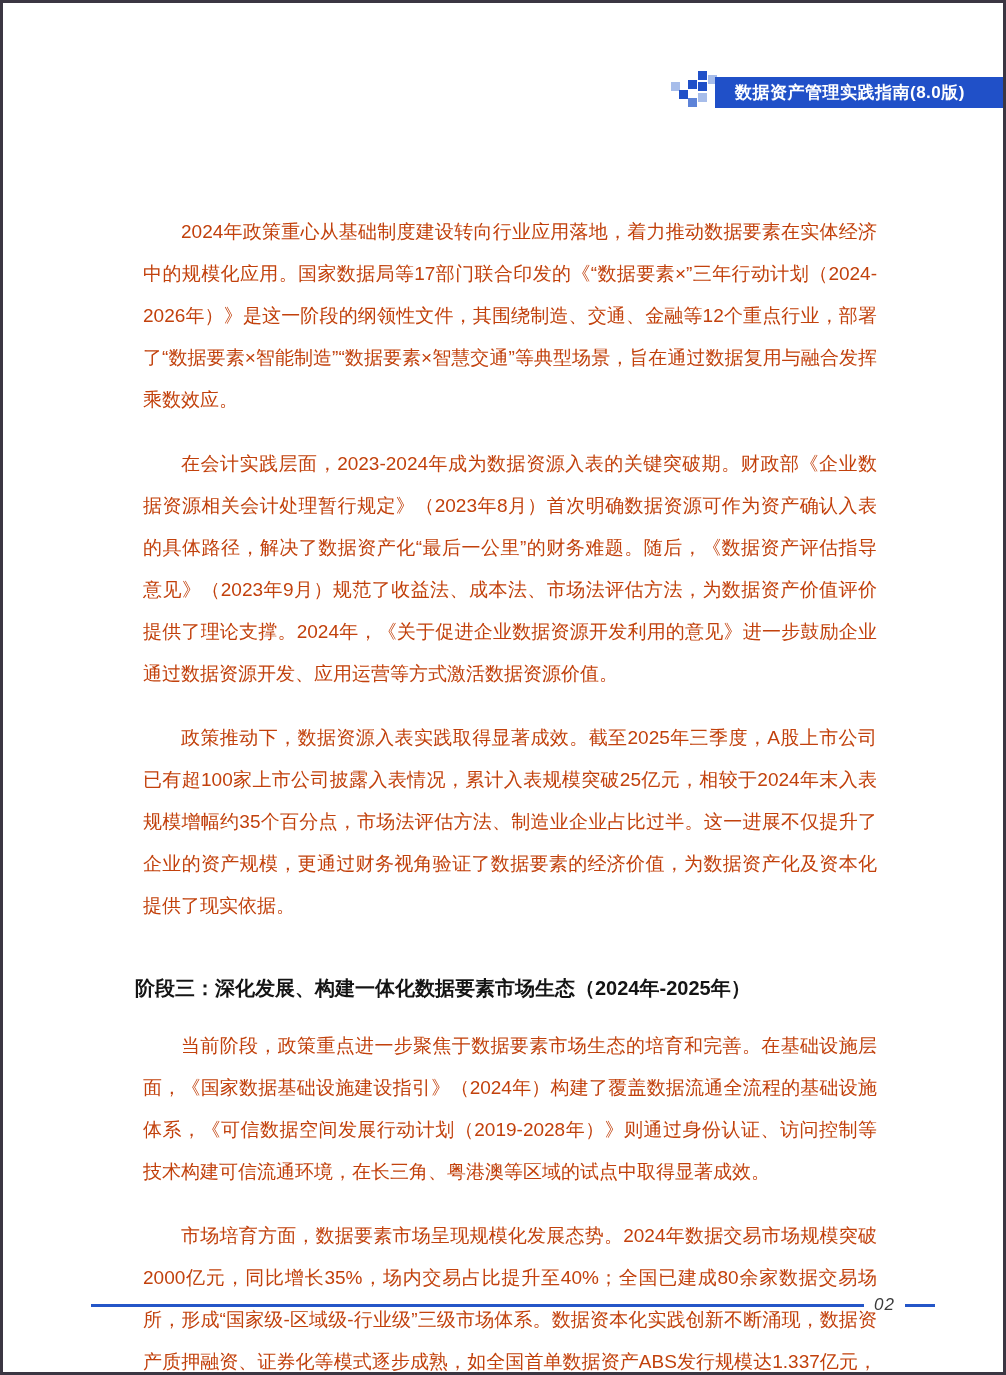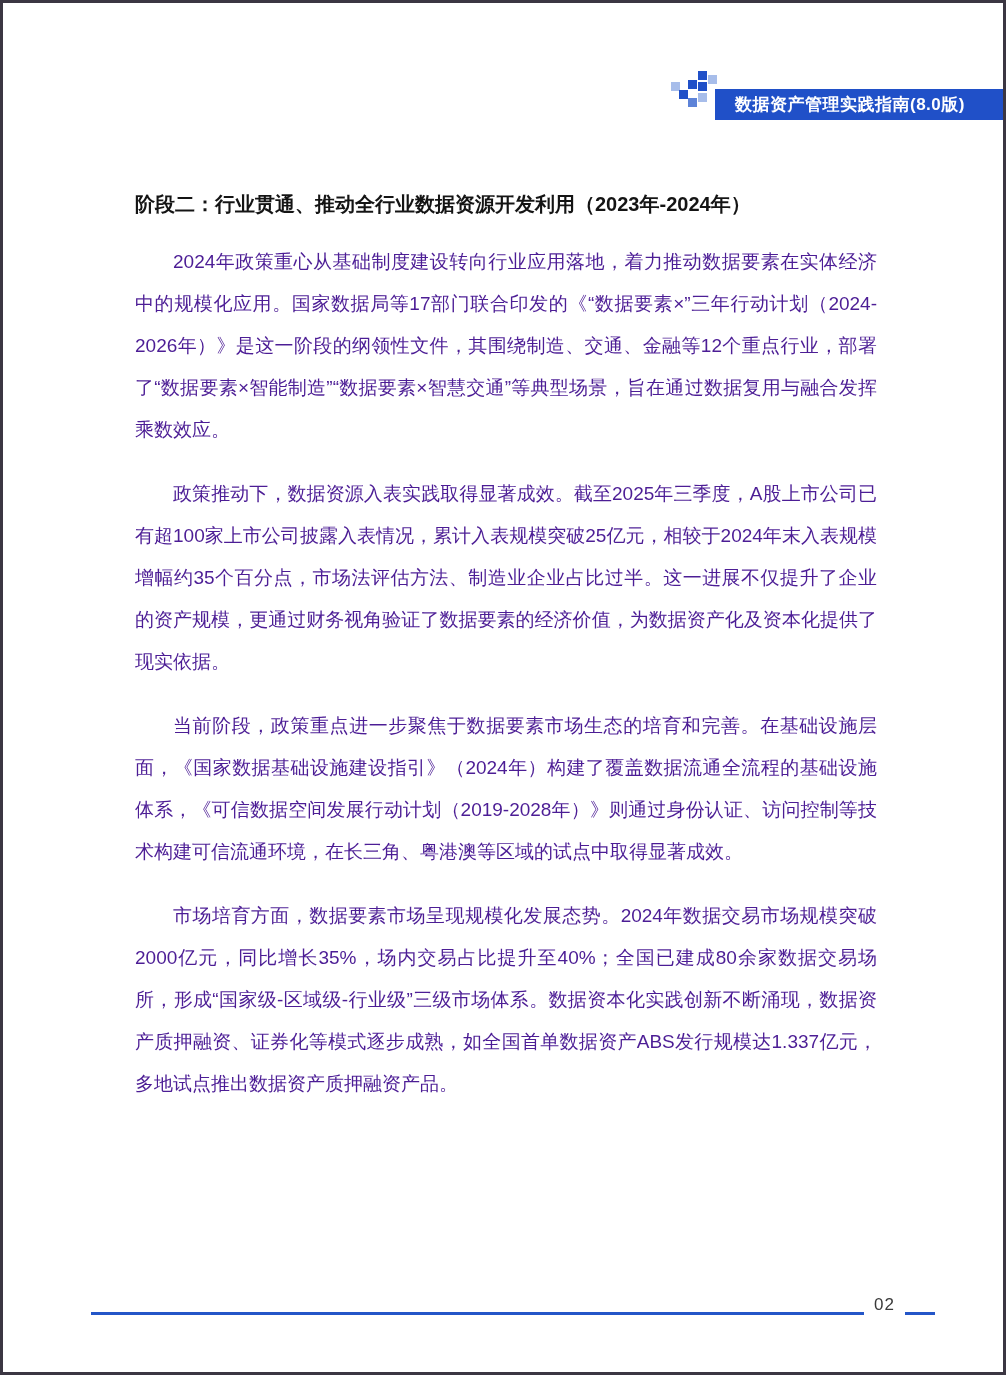--- a/index.html
+++ b/index.html
@@ -13,21 +13,21 @@
     width: 1006px;
     height: 1375px;
     box-sizing: border-box;
     border: 3px solid #3b3642;
     background: #ffffff;
     overflow: hidden;
   }
   
   .header-banner {
     position: absolute;
-    top: 86px;
+    top: 74px;
     right: 0;
     width: 288px;
     height: 31px;
     background: #2050c8;
     color: #ffffff;
     font-size: 17px;
     font-weight: bold;
     line-height: 31px;
     padding-left: 20px;
     box-sizing: border-box;
@@ -65,31 +65,32 @@
     line-height: 30px;
   }
   .section-heading.second {
     margin-top: 46px;
   }
   .content p {
     font-size: 19px;
     line-height: 42px;
     text-align: justify;
     text-indent: 2em;
-    margin: 22px 0 0 0;
-    color: #4c1d95;
+    margin: 22px 0 0 8px;
+    color: #c2410c;
   }
   
   .footer {
     position: absolute;
     left: 88px;
     right: 68px;
     top: 1292px;
     display: flex;
-    align-items: flex-end;
+    align-items: center;
+    font-style: italic;
   }
   .footer-line {
     flex: 1;
     height: 3px;
     background: #2456c8;
   }
   .footer-page-number {
     font-size: 17px;
     color: #3a3a3a;
     margin: 0 10px;
@@ -114,27 +115,28 @@
     <div class="px px-d" style="left:27px; top:11px;"></div>
     <div class="px px-d" style="left:8px;  top:19px;"></div>
     <div class="px px-l" style="left:27px; top:22px;"></div>
     <div class="px px-m" style="left:17px; top:27px;"></div>
   </div>
 
   <div class="header-banner">数据资产管理实践指南(8.0版)</div>
 
   <div class="content">
 
-    <h2 class="section-heading">阶段二：行业贯通、推动全行业数据资源开发利用（2023年-2024年）</h2>
 
     <p>2024年政策重心从基础制度建设转向行业应用落地，着力推动数据要素在实体经济中的规模化应用。国家数据局等17部门联合印发的《“数据要素×”三年行动计划（2024-2026年）》是这一阶段的纲领性文件，其围绕制造、交通、金融等12个重点行业，部署了“数据要素×智能制造”“数据要素×智慧交通”等典型场景，旨在通过数据复用与融合发挥乘数效应。</p>
 
+    <p>在会计实践层面，2023-2024年成为数据资源入表的关键突破期。财政部《企业数据资源相关会计处理暂行规定》（2023年8月）首次明确数据资源可作为资产确认入表的具体路径，解决了数据资产化“最后一公里”的财务难题。随后，《数据资产评估指导意见》（2023年9月）规范了收益法、成本法、市场法评估方法，为数据资产价值评价提供了理论支撑。2024年，《关于促进企业数据资源开发利用的意见》进一步鼓励企业通过数据资源开发、应用运营等方式激活数据资源价值。</p>
 
     <p>政策推动下，数据资源入表实践取得显著成效。截至2025年三季度，A股上市公司已有超100家上市公司披露入表情况，累计入表规模突破25亿元，相较于2024年末入表规模增幅约35个百分点，市场法评估方法、制造业企业占比过半。这一进展不仅提升了企业的资产规模，更通过财务视角验证了数据要素的经济价值，为数据资产化及资本化提供了现实依据。</p>
 
+    <h2 class="section-heading second">阶段三：深化发展、构建一体化数据要素市场生态（2024年-2025年）</h2>
 
     <p>当前阶段，政策重点进一步聚焦于数据要素市场生态的培育和完善。在基础设施层面，《国家数据基础设施建设指引》（2024年）构建了覆盖数据流通全流程的基础设施体系，《可信数据空间发展行动计划（2019-2028年）》则通过身份认证、访问控制等技术构建可信流通环境，在长三角、粤港澳等区域的试点中取得显著成效。</p>
 
     <p>市场培育方面，数据要素市场呈现规模化发展态势。2024年数据交易市场规模突破2000亿元，同比增长35%，场内交易占比提升至40%；全国已建成80余家数据交易场所，形成“国家级-区域级-行业级”三级市场体系。数据资本化实践创新不断涌现，数据资产质押融资、证券化等模式逐步成熟，如全国首单数据资产ABS发行规模达1.337亿元，多地试点推出数据资产质押融资产品。</p>
 
   </div>
 
   <div class="footer">
     <div class="footer-line"></div>
     <span class="footer-page-number">02</span>

